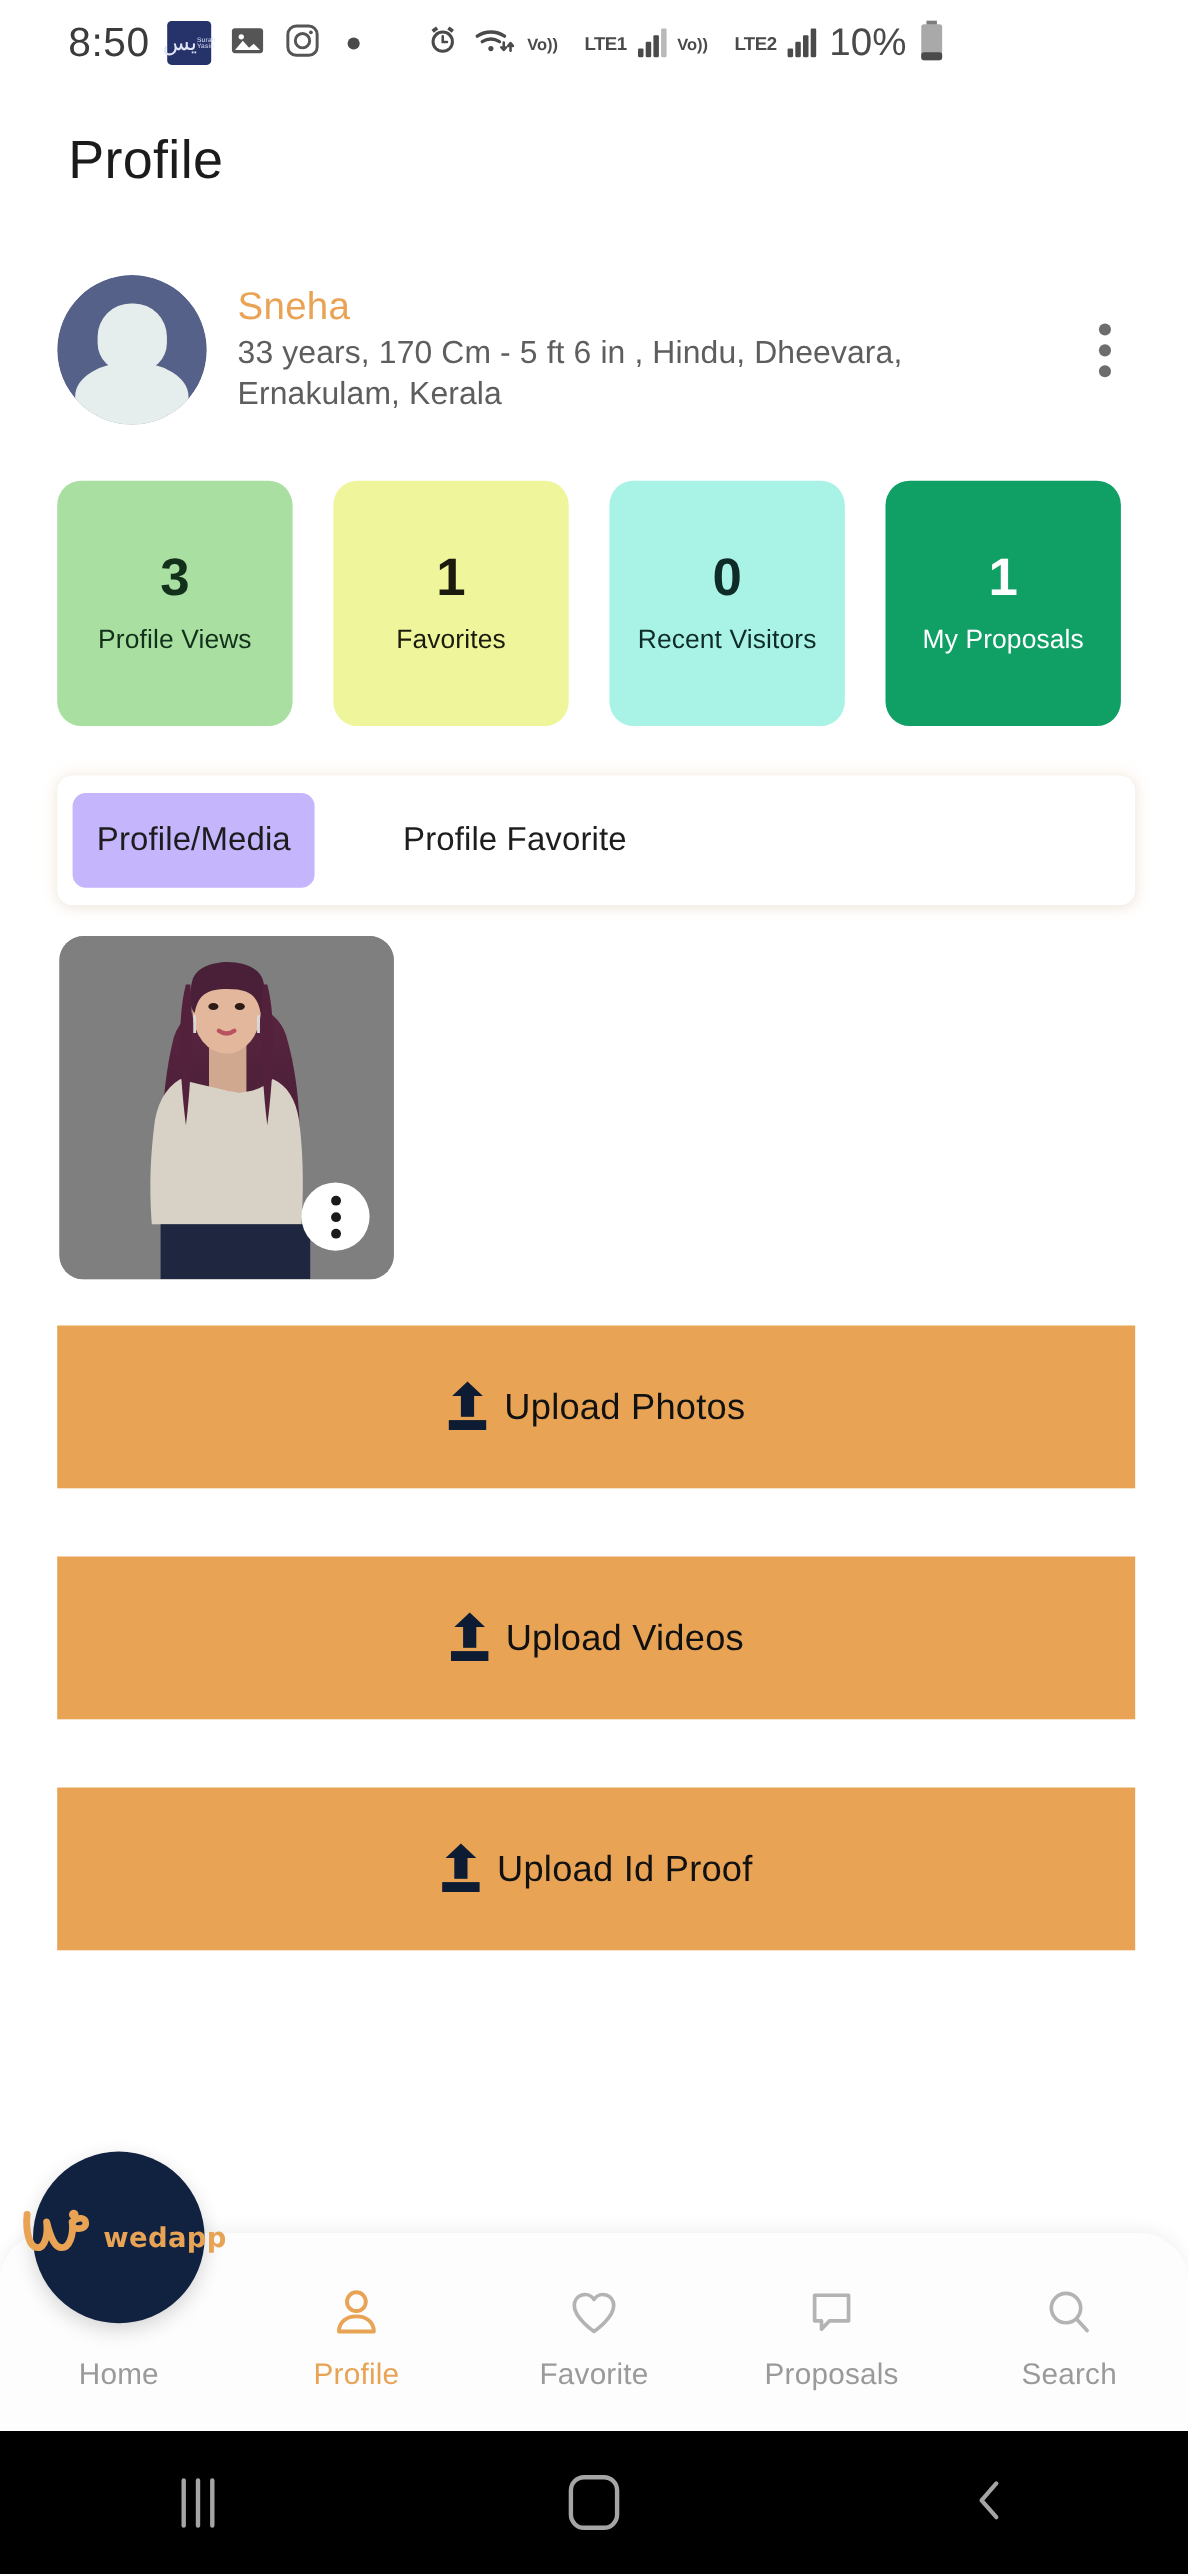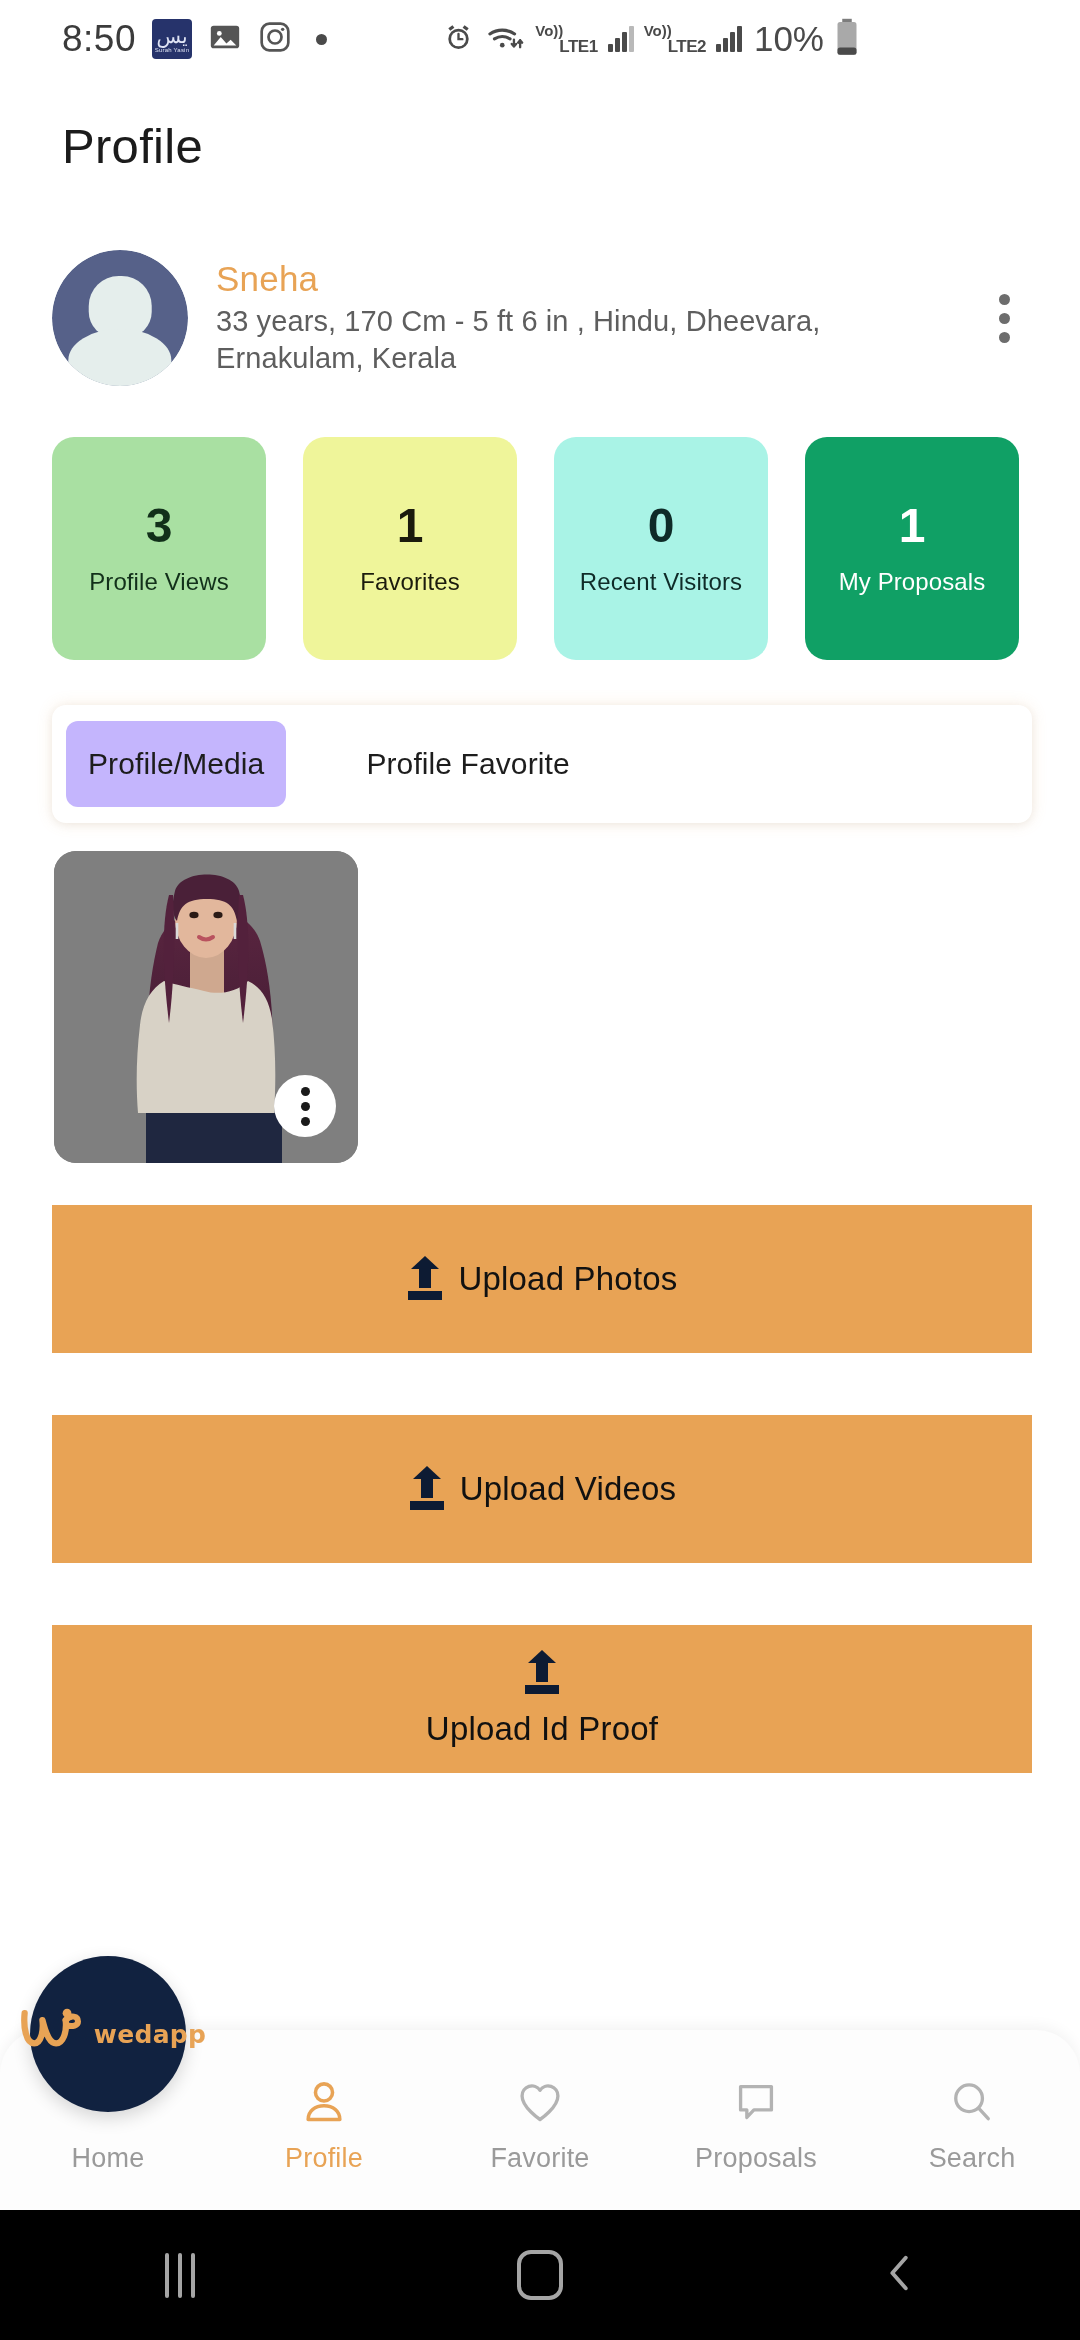--- a/index.html
+++ b/index.html
@@ -15,28 +15,28 @@
   #status-bar{
     position:absolute; top:0; left:0; width:888px; height:78px;
     display:flex; align-items:center; justify-content:space-between;
     padding:0 28px 0 62px; background:#fff;
   }
   .sb-left{ display:flex; align-items:center; gap:16px; }
   .sb-time{ font-size:37px; color:#3b3b3b; letter-spacing:.5px; font-family:"Liberation Sans",sans-serif; }
   .sb-right{ display:flex; align-items:center; gap:10px; }
   .yasin-badge{
     width:40px; height:40px; background:#26336b; border-radius:4px;
-    display:flex; flex-direction:column; align-items:center; justify-content:center;
+    display:flex; flex-direction:row; align-items:center; justify-content:center;
     color:#dfe4f5; line-height:1;
   }
   .yasin-badge .ar{ font-size:20px; }
   .yasin-badge .la{ font-size:6px; letter-spacing:.2px; margin-top:1px; }
   .sb-dot{ width:11px; height:11px; border-radius:50%; background:#4a4a4a; margin-left:8px; }
   .batt-pct{ font-size:35px; color:#4a4a4a; margin-left:2px; }
-  .sig-label{ display:flex; flex-direction:column; align-items:flex-start; line-height:1; color:#4a4a4a; }
+  .sig-label{ display:flex; flex-direction:row; align-items:flex-end; line-height:1; color:#4a4a4a; }
   .sig-label .v{ font-size:15px; font-weight:bold; }
   .sig-label .l{ font-size:17px; font-weight:bold; letter-spacing:-.5px;margin-left:24px; }
   .bars{ display:flex; align-items:flex-end; gap:2px; height:26px; }
   .bars i{ display:block; width:5px; background:#4a4a4a; border-radius:1px; }
   .bars i:nth-child(1){ height:8px; }
   .bars i:nth-child(2){ height:14px; }
   .bars i:nth-child(3){ height:20px; }
   .bars i:nth-child(4){ height:26px; }
   .bars.dim i:nth-child(4){ background:#b9b9b9; }
 
@@ -114,21 +114,21 @@
   #photo-kebab span{ width:9px; height:9px; border-radius:50%; background:#1a1a1a; display:block; }
 
   
   .upload-btn{
     position:absolute; left:52px; width:980px; height:148px;
     background:#e8a355;
     display:flex; align-items:center; justify-content:center; gap:14px;
   }
   #upload-photos{ top:1205px; }
   #upload-videos{ top:1415px; }
-  #upload-id{     top:1625px;flex-direction:column; }
+  #upload-id{     top:1625px; }
   .upload-btn .lbl{ font-size:33px; color:#111; letter-spacing:.2px; }
   .up-ico{ width:38px; height:46px; position:relative; flex:0 0 auto; }
   .up-ico .stem{ position:absolute; left:13px; top:9px; width:12px; height:23px; background:#0d1b33; }
   .up-ico .head{
     position:absolute; left:5px; top:0; width:0; height:0;
     border-left:14px solid transparent; border-right:14px solid transparent;
     border-bottom:13px solid #0d1b33;
   }
   .up-ico .bar{ position:absolute; left:2px; bottom:2px; width:34px; height:9px; background:#0d1b33; }
 

